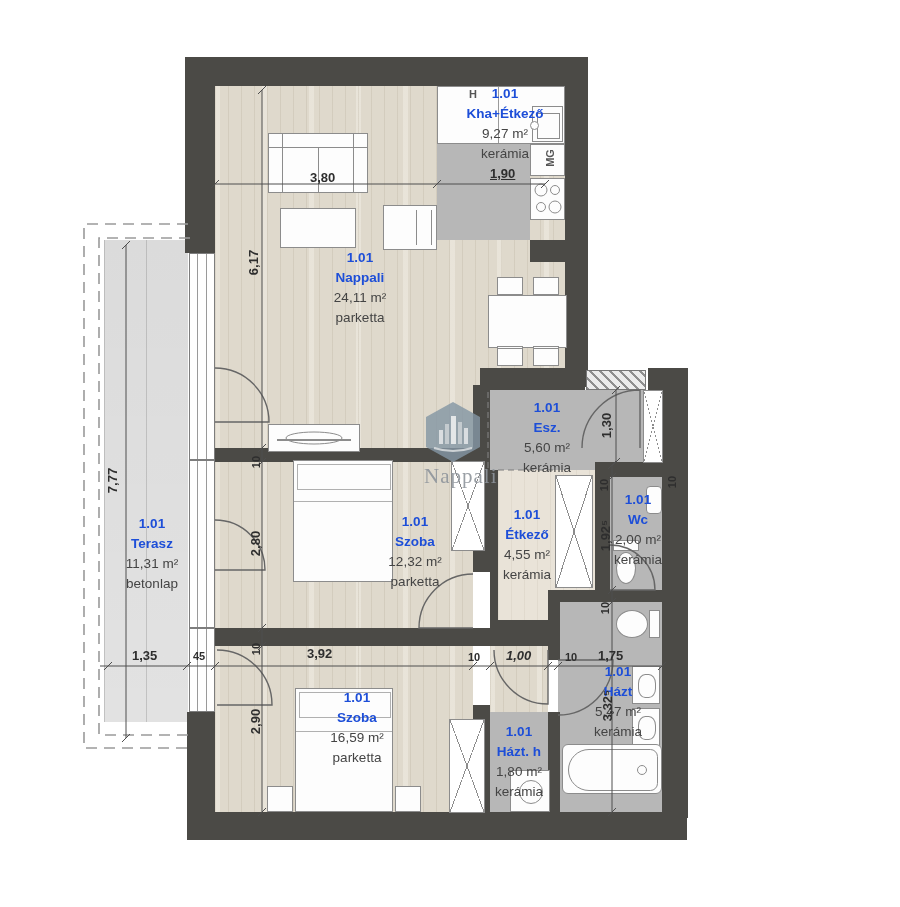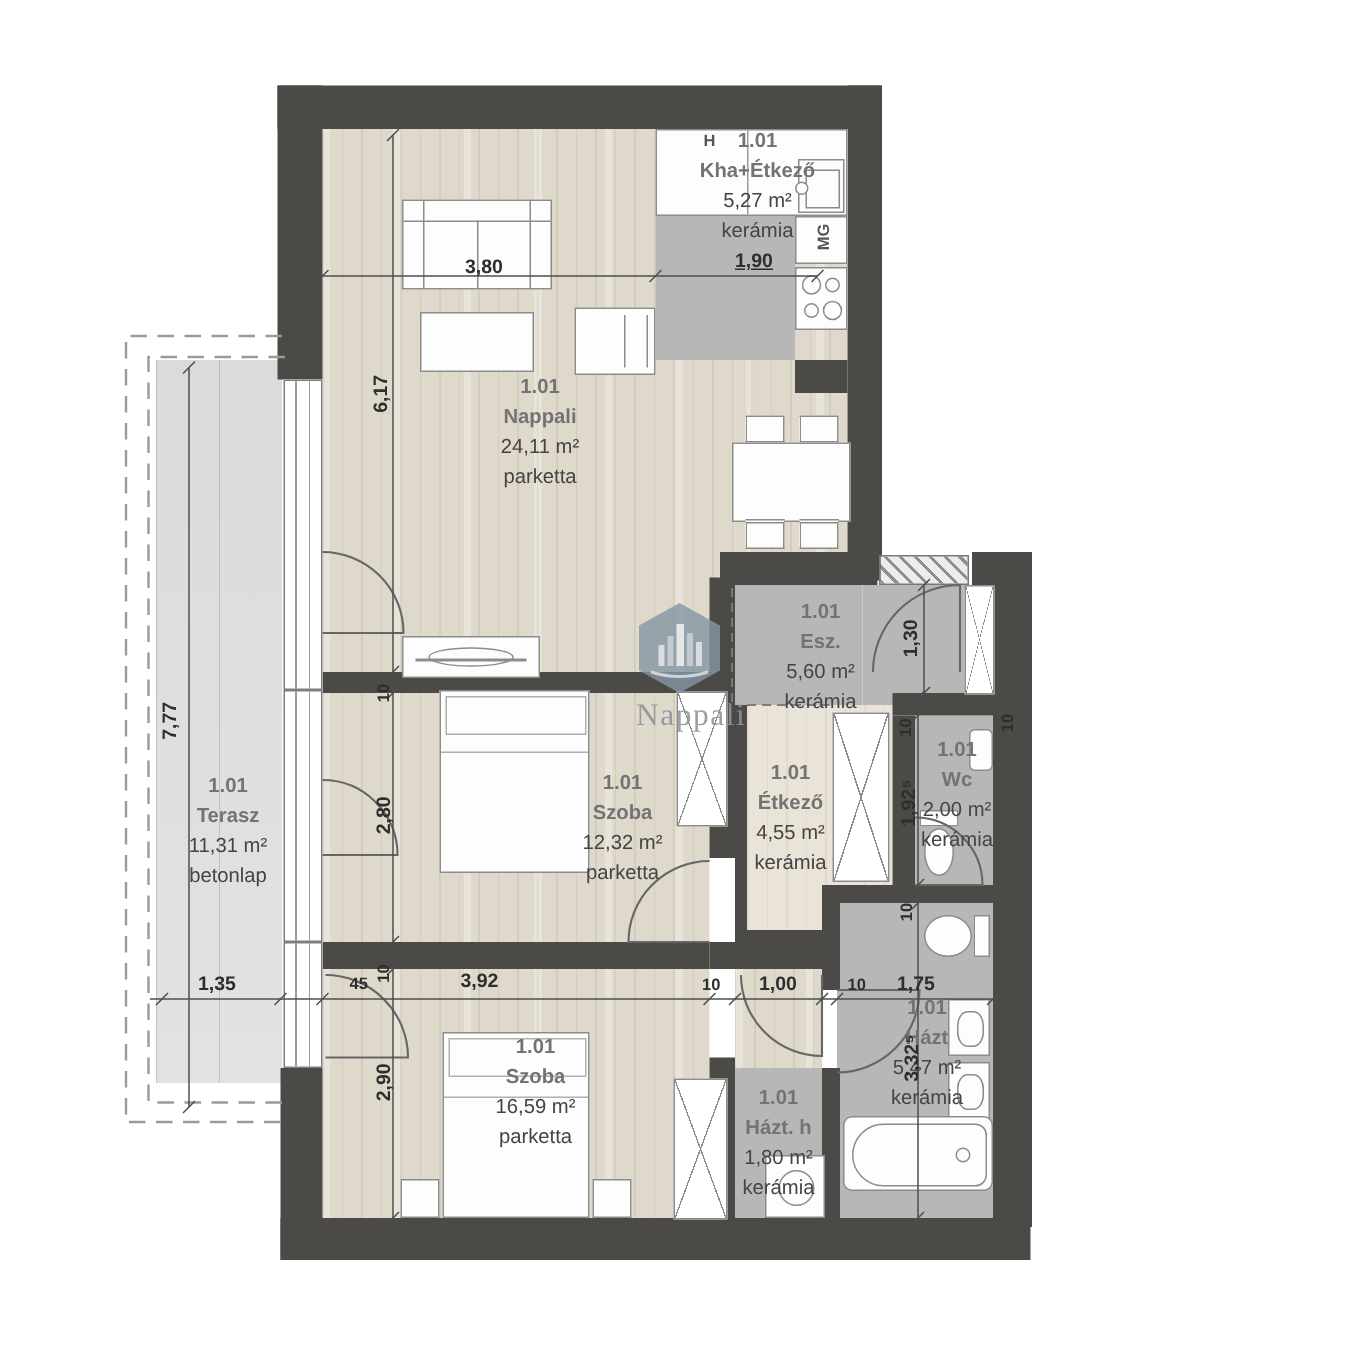--- a/index.html
+++ b/index.html
@@ -24,21 +24,21 @@
     background-image:linear-gradient(90deg, transparent 7px, #9a9a9a 7px, #9a9a9a 8px, transparent 8px, transparent 16px, #9a9a9a 16px, #9a9a9a 17px, transparent 17px);}
   
   .furn{background:#fdfdfd;border:1px solid #8c8c8c;box-sizing:border-box;}
   .xunit{background-color:#fff;border:1px solid #8c8c8c;box-sizing:border-box;
     background-image:
       linear-gradient(to top right, transparent 49.3%, #8c8c8c 49.3%, #8c8c8c 50.7%, transparent 50.7%),
       linear-gradient(to bottom right, transparent 49.3%, #8c8c8c 49.3%, #8c8c8c 50.7%, transparent 50.7%);}
   .mat{background:repeating-linear-gradient(45deg,#8f8f8f 0 2px,#ececec 2px 7px);border:1px solid #777;box-sizing:border-box;}
   
   .roomlabel{position:absolute;width:140px;text-align:center;line-height:20px;font-size:13.5px;z-index:30;}
-  .roomlabel .rid,.roomlabel .rname{font-weight:bold;color:#737373;display:block;}
+  .roomlabel .rid,.roomlabel .rname{font-weight:bold;color:#1d4ed8;display:block;}
   .roomlabel .rarea,.roomlabel .rfloor{color:#444;display:block;}
   .dim{position:absolute;font-size:13px;font-weight:bold;color:#2e2e2e;z-index:32;white-space:nowrap;}
   .dim.v{transform:rotate(-90deg);transform-origin:center;}
   .small{font-size:11px;font-weight:bold;}
   svg.layer{position:absolute;left:0;top:0;z-index:25;}
   .wm{position:absolute;z-index:40;opacity:0.92;}
   .wmtext{position:absolute;font-family:"Liberation Serif","DejaVu Serif",serif;
     font-size:21px;color:#8f959c;letter-spacing:1px;z-index:40;opacity:0.9;}
 </style>
 </head>
@@ -219,21 +219,21 @@
       <rect x="36" y="22" width="4" height="22" fill="#c2cad0"></rect>
       <rect x="42" y="28" width="4" height="16" fill="#d9dee2"></rect>
       <path d="M12 48 Q31 54 50 48" stroke="#d9dee2" stroke-width="2" fill="none"></path>
     </g>
   </svg>
   <div class="wmtext" style="left:424px;top:464px;">Nappali</div>
 
   <div class="roomlabel" style="left:435px;top:84px;z-index:31;">
     <span class="rid">1.01</span>
     <span class="rname">Kha+Étkező</span>
-    <span class="rarea">5,27 m²</span>
+    <span class="rarea">9,27 m²</span>
     <span class="rfloor">kerámia</span>
   </div>
   <div class="roomlabel" style="left:290px;top:248px;">
     <span class="rid">1.01</span>
     <span class="rname">Nappali</span>
     <span class="rarea">24,11 m²</span>
     <span class="rfloor">parketta</span>
   </div>
   <div class="roomlabel" style="left:82px;top:514px;">
     <span class="rid">1.01</span>
@@ -282,28 +282,28 @@
     <span class="rname">Szoba</span>
     <span class="rarea">16,59 m²</span>
     <span class="rfloor">parketta</span>
   </div>
 
   <div class="dim" style="left:310px;top:170px;">3,80</div>
   <div class="dim" style="left:490px;top:166px;text-decoration:underline;">1,90</div>
   <div class="dim v" style="left:241px;top:255px;">6,17</div>
   <div class="dim v" style="left:100px;top:473px;">7,77</div>
   <div class="dim" style="left:132px;top:648px;">1,35</div>
-  <div class="dim small" style="left:193px;top:650px;margin-left:40px;">45</div>
+  <div class="dim small" style="left:193px;top:650px;">45</div>
   <div class="dim v small" style="left:250px;top:456px;">10</div>
   <div class="dim v" style="left:243px;top:536px;">2,80</div>
   <div class="dim v small" style="left:250px;top:643px;">10</div>
   <div class="dim v" style="left:243px;top:714px;">2,90</div>
   <div class="dim" style="left:307px;top:646px;">3,92</div>
   <div class="dim small" style="left:468px;top:651px;">10</div>
-  <div class="dim" style="left:506px;top:648px;">1,00</div>
+  <div class="dim" style="left:506px;top:648px;font-style:italic;">1,00</div>
   <div class="dim small" style="left:565px;top:651px;">10</div>
   <div class="dim" style="left:598px;top:648px;">1,75</div>
   <div class="dim v" style="left:594px;top:418px;">1,30</div>
   <div class="dim v small" style="left:598px;top:479px;">10</div>
   <div class="dim v" style="left:590px;top:528px;">1,92⁵</div>
   <div class="dim v small" style="left:666px;top:476px;">10</div>
   <div class="dim v small" style="left:599px;top:602px;">10</div>
   <div class="dim v" style="left:592px;top:698px;">3,32⁵</div>
 
   <div class="dim small" style="left:469px;top:88px;color:#555;">H</div>

